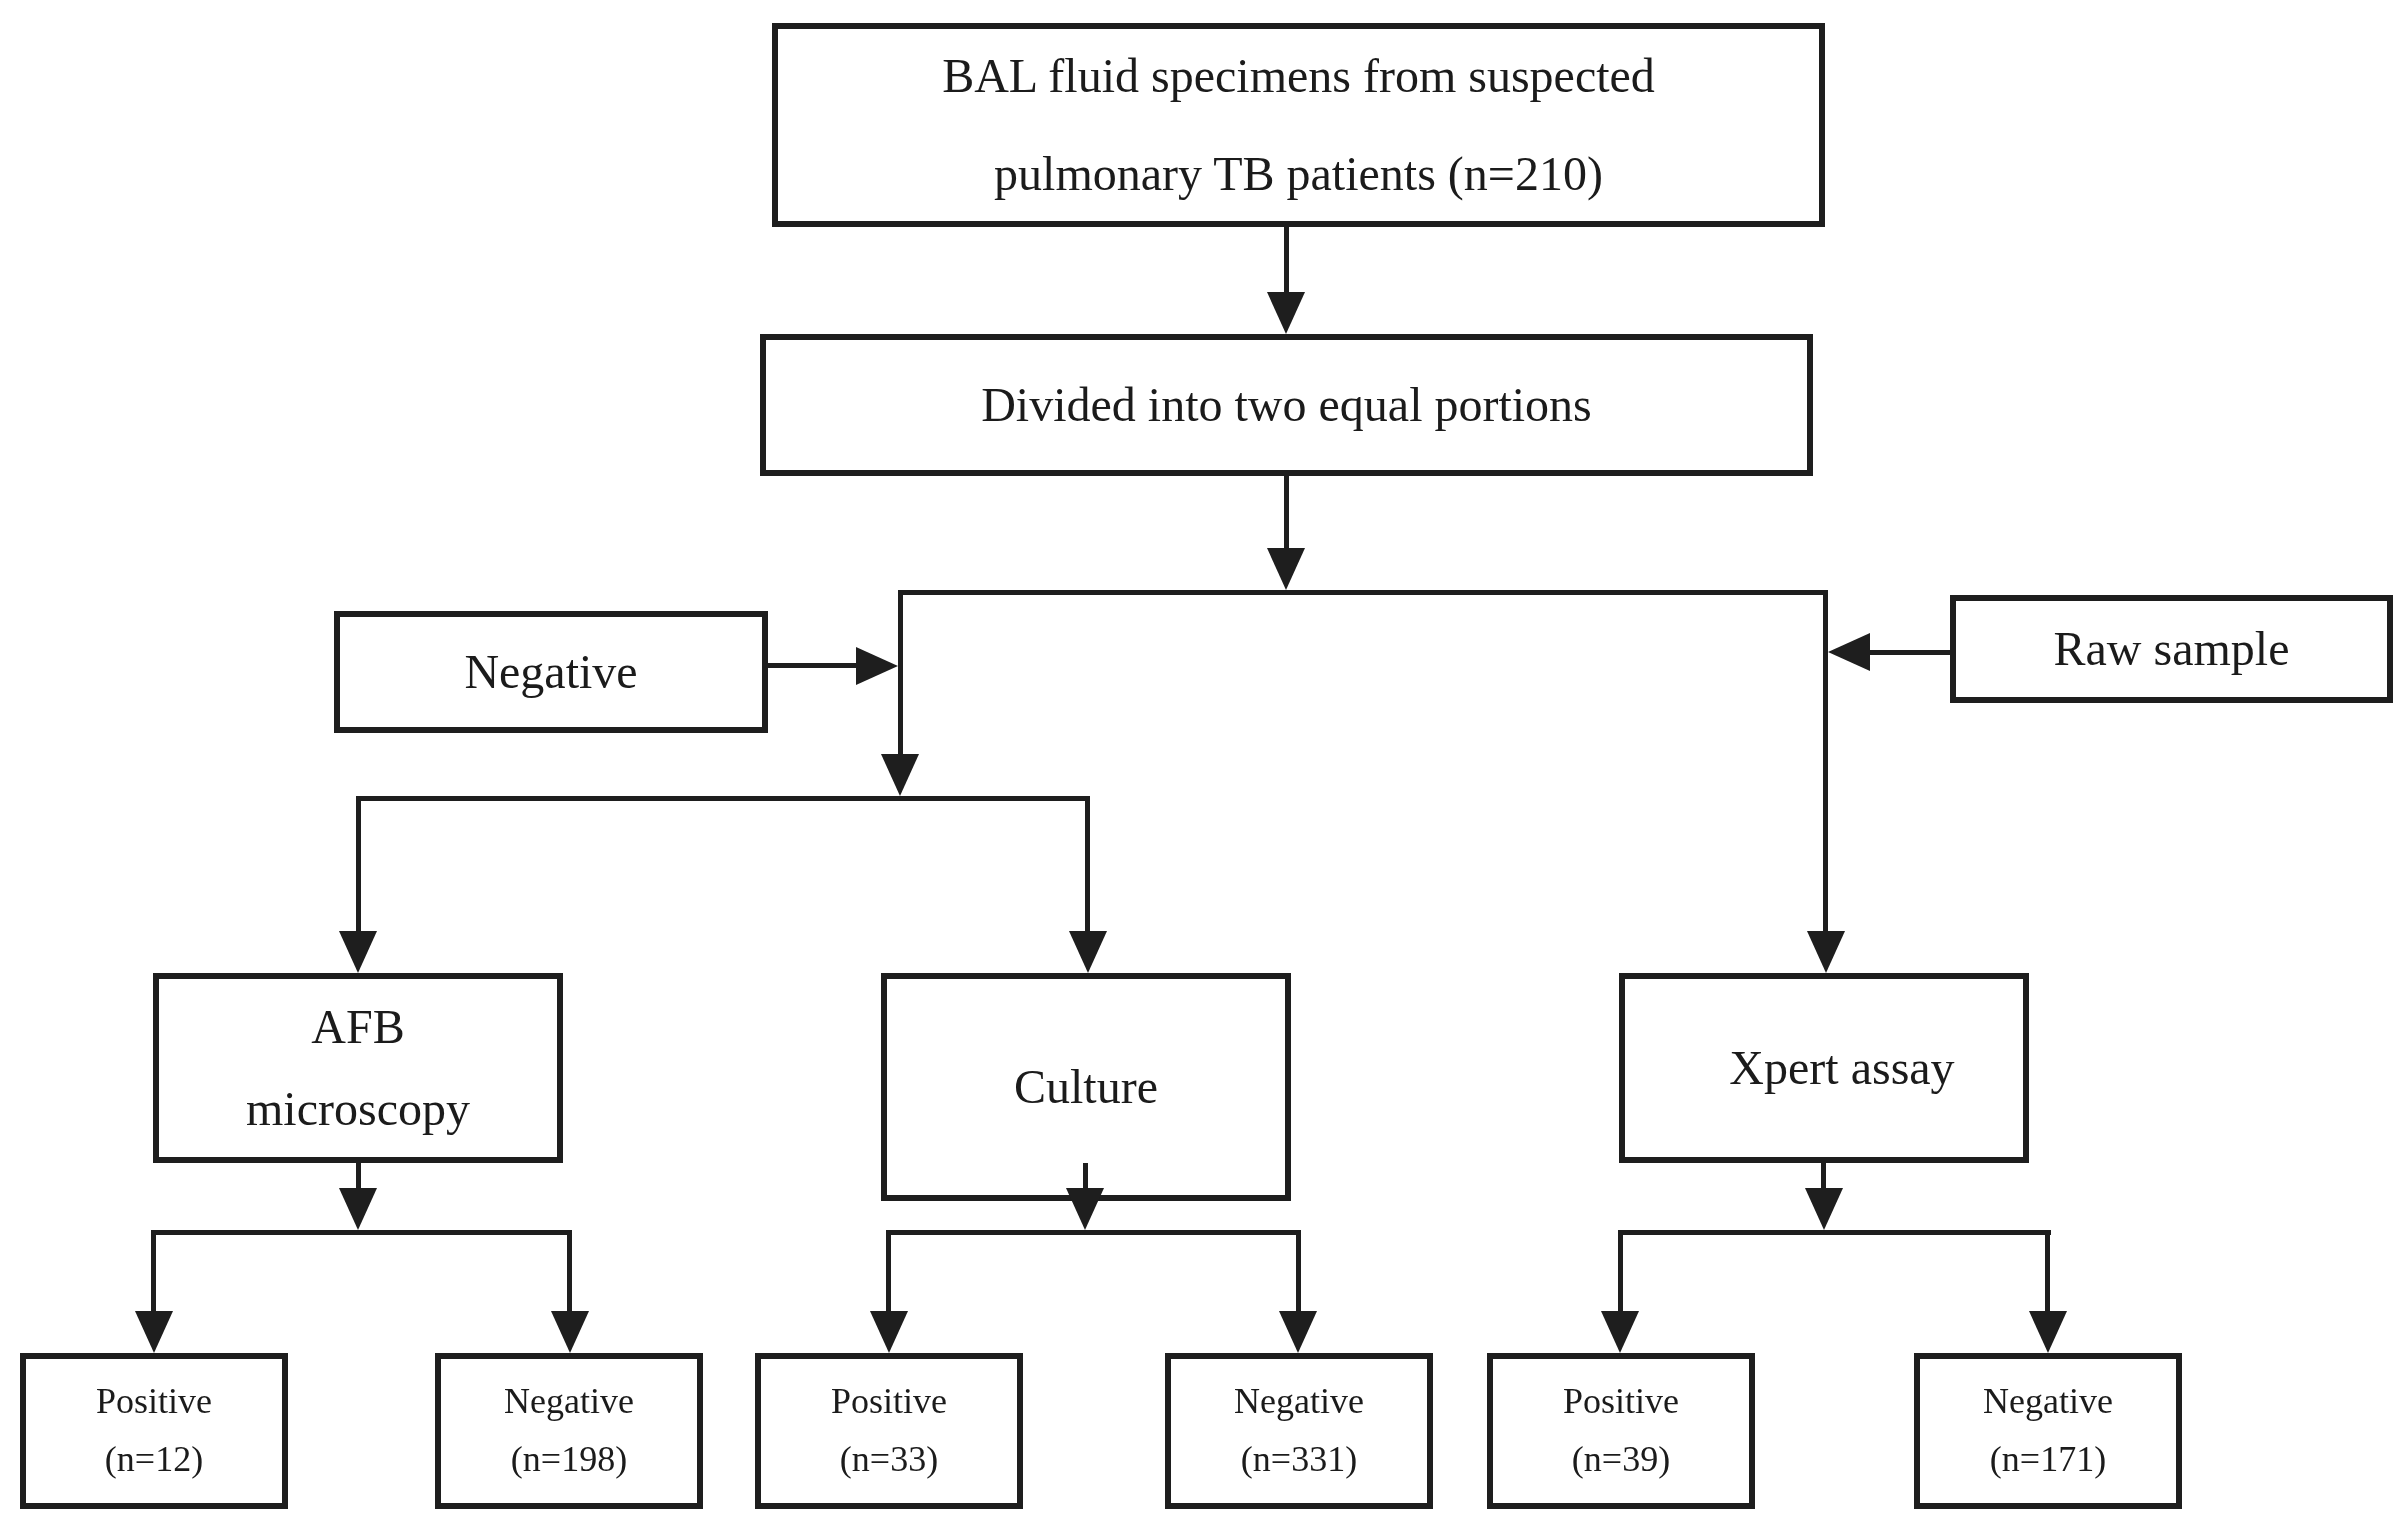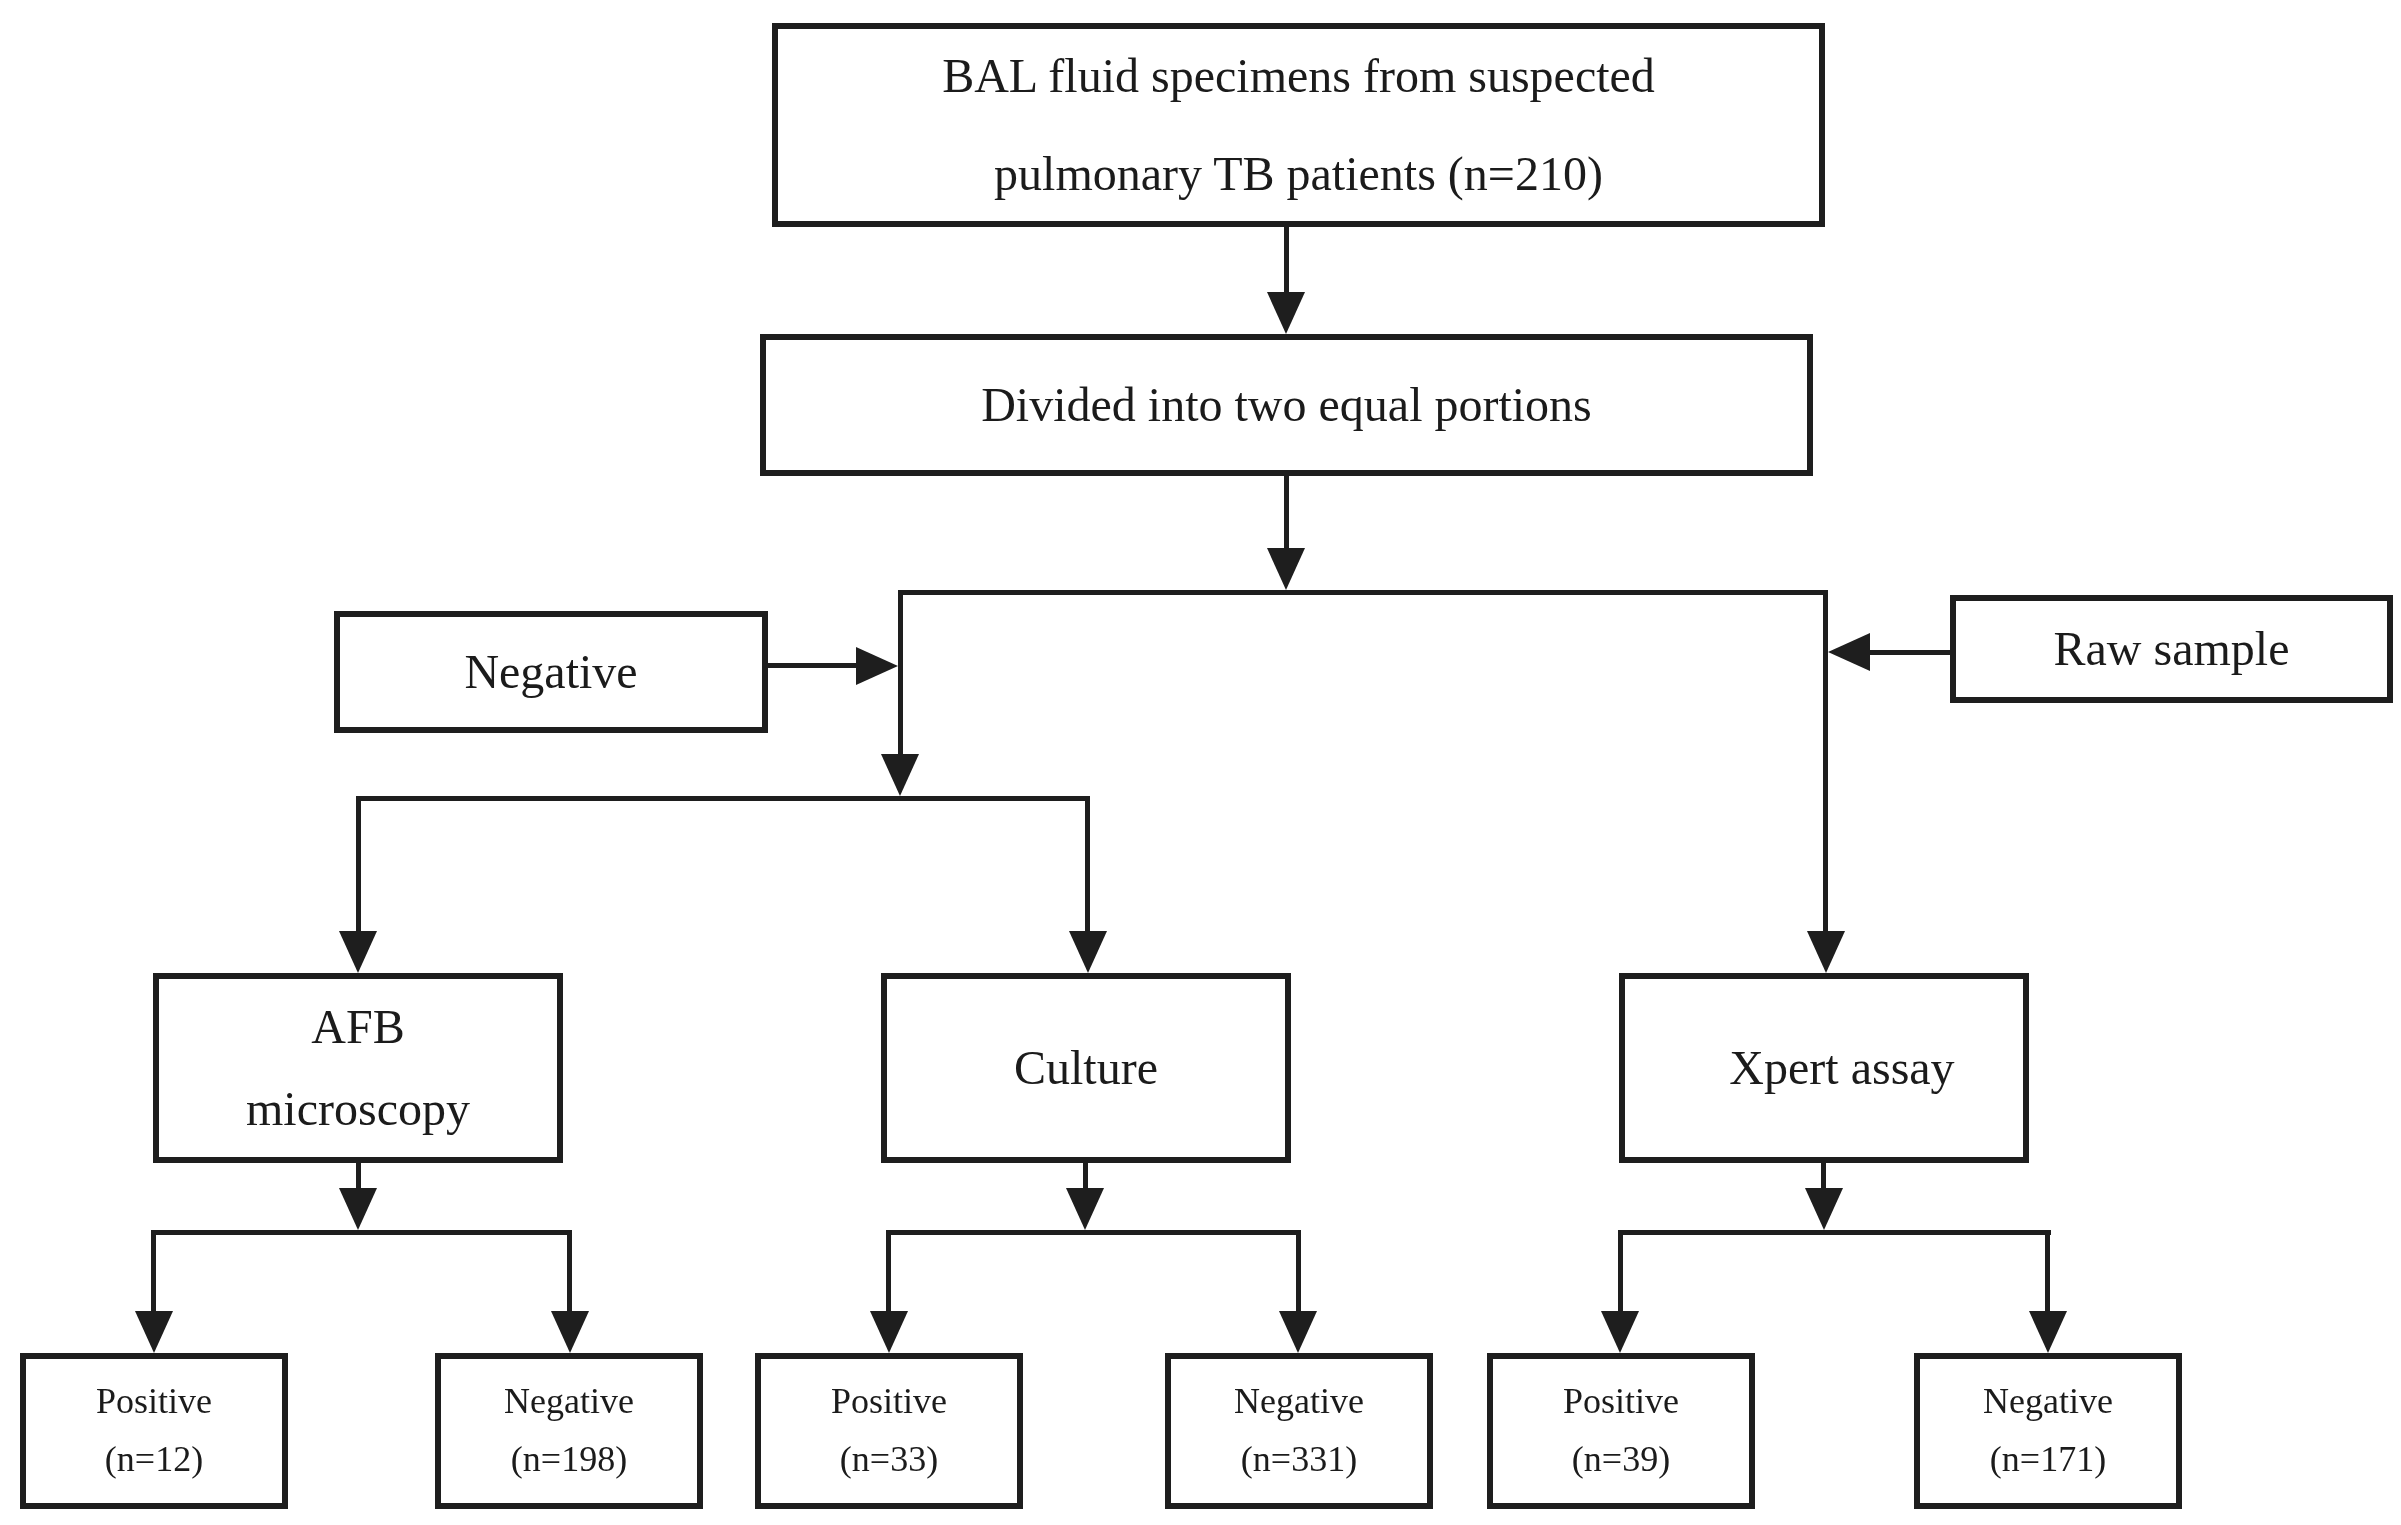--- a/index.html
+++ b/index.html
@@ -78,21 +78,21 @@
 
   <div class="box" style="left:1950px; top:595px; width:443px; height:108px;align-items:center;">
     <span>Raw sample</span>
   </div>
 
   <div class="box" style="left:153px; top:973px; width:410px; height:190px;">
     <span>AFB</span>
     <span>microscopy</span>
   </div>
 
-  <div class="box" style="left:881px; top:973px; width:410px; height:190px;">
+  <div class="box" style="left:881px; top:973px; width:410px; height:228px;">
     <span>Culture</span>
   </div>
 
   <div class="box" style="left:1619px; top:973px; width:410px; height:190px;padding-left:36px;">
     <span>Xpert assay</span>
   </div>
 
   <div class="box small" style="left:20px; top:1353px; width:268px; height:156px;">
     <span>Positive</span>
     <span>(n=12)</span>

